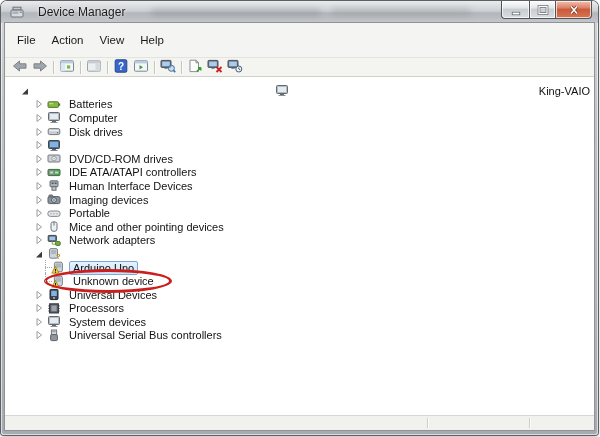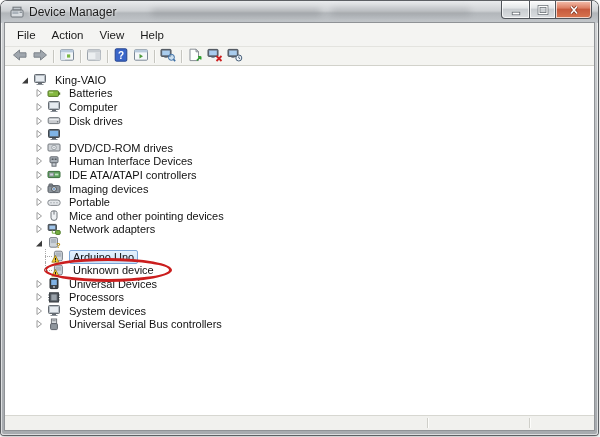--- a/index.html
+++ b/index.html
@@ -6,55 +6,55 @@
     font-family:"Liberation Sans", sans-serif;}
   *{box-sizing:border-box;}
 
   .window{position:absolute;left:1px;top:1px;width:597px;height:434px;
     border-radius:6px 6px 3px 3px;
     background:linear-gradient(180deg,#d3d5d7 0%,#bfc2c5 30%,#a7abaf 100%);
     box-shadow:0 0 0 1px #5d6064, inset 0 0 0 1px rgba(255,255,255,.6), 0 2px 5px rgba(0,0,0,.3);}
 
   
   .titlebar{position:absolute;left:0;top:0;right:0;height:22px;display:flex;align-items:center;
-    padding-left:8px;gap:4px;border-radius:6px 6px 0 0;
+    padding-left:8px;gap:13px;border-radius:6px 6px 0 0;
     background:linear-gradient(180deg,#e9ebed 0%,#cdd0d3 45%,#b2b6ba 55%,#c4c8cc 100%);}
   .title-icon{width:16px;height:14px;flex:none;}
   .title-text{font-size:12px;color:#1c1c1c;text-shadow:0 0 3px rgba(255,255,255,.9);}
   .smudge{position:absolute;background:#85888c;opacity:.4;filter:blur(3px);border-radius:4px;}
 
   .winbtns{position:absolute;top:0;right:6px;display:flex;height:18px;}
   .wbtn{height:18px;border:1px solid #50545a;border-top:none;margin-left:-1px;
     display:flex;align-items:center;justify-content:center;padding:0;cursor:default;
     background:linear-gradient(180deg,#fdfdfd 0%,#e3e6e8 40%,#c9cdd1 50%,#dadde0 100%);
     box-shadow:inset 0 0 0 1px rgba(255,255,255,.7);}
   .wbtn.min{width:29px;border-radius:0 0 0 4px;}
   .wbtn.max{width:27px;}
   .wbtn.close{width:37px;border-radius:0 0 4px 0;
     background:linear-gradient(180deg,#f4c0ae 0%,#dd8166 40%,#c75b3e 50%,#d8754f 100%);}
   .wbtn svg{width:14px;height:12px;}
 
   
   .client{position:absolute;left:4px;right:4px;top:22px;bottom:5px;background:#f2f2f0;
     display:flex;flex-direction:column;box-shadow:0 0 0 1px #8f9296;}
-  .menubar{height:24px;display:flex;align-items:center;padding-left:4px;background:#f4f4f2;
+  .menubar{height:35px;display:flex;align-items:center;padding-left:4px;background:#f4f4f2;
     border-bottom:1px solid #e3e3df;flex:none;}
   .menu-item{font-size:11.5px;color:#1a1a1a;padding:1px 8px;cursor:default;}
 
   .toolbar{height:19px;display:flex;align-items:center;padding-left:5px;background:#f4f4f1;
     border-bottom:1px solid #d2d2cb;flex:none;}
   .tb-btn{width:20px;height:17px;display:flex;align-items:center;justify-content:center;
     background:transparent;border:none;padding:0;cursor:default;}
   .tb-btn svg{width:16px;height:14px;}
   .tb-sep{width:1px;height:13px;background:#c6c6c0;box-shadow:1px 0 0 #fbfbf9;margin:0 3px;flex:none;}
 
   
   .tree{flex:1;background:#fff;position:relative;overflow:hidden;padding-top:7px;font-size:11px;color:#111;}
   .tree-row{display:flex;align-items:center;height:13.6px;white-space:nowrap;cursor:default;}
-  .tree-row.lvl0{padding-left:15px;}
+  .tree-row.lvl0{padding-left:15px;justify-content:space-between;}
   .tree-row.lvl1{padding-left:29px;}
   .tree-row.lvl2{padding-left:34px;}
   .arrow{width:10px;height:10px;flex:none;margin-right:3px;}
   .arrow svg{width:10px;height:10px;display:block;}
   .node-icon{width:14px;height:13px;flex:none;margin-right:4px;}
   .node-icon svg{width:14px;height:13px;display:block;}
   .label{padding:0 3px;line-height:12px;border:1px solid transparent;border-radius:2px;}
   .label.selected{background:linear-gradient(180deg,#e6f2fd,#cbe3fa);border-color:#7da7d9;}
   .connector{width:12px;align-self:stretch;position:relative;flex:none;}
   .connector i{position:absolute;left:6px;border-left:1px dotted #a8a8a8;}
@@ -287,42 +287,42 @@
           <span class="label">DVD/CD-ROM drives</span>
         </div>
         <div class="tree-row lvl1">
           <span class="arrow">
             <svg viewBox="0 0 10 10">
               <path d="M3 1.5 L7.5 5 L3 8.5 Z" fill="#ffffff" stroke="#9d9d9d"></path>
             </svg>
           </span>
           <span class="node-icon">
             <svg viewBox="0 0 14 13">
+              <rect x="1" y="3.4" width="12" height="6.2" rx="1" fill="#5ba05d" stroke="#3c6e3e"></rect>
+              <rect x="2.6" y="5" width="4" height="3" fill="#ccd3d9" stroke="#8a9096"></rect>
+              <rect x="8" y="5.6" width="3.4" height="1.8" fill="#c0e4c1"></rect>
+            </svg>
+          </span>
+          <span class="label">IDE ATA/ATAPI controllers</span>
+        </div>
+        <div class="tree-row lvl1">
+          <span class="arrow">
+            <svg viewBox="0 0 10 10">
+              <path d="M3 1.5 L7.5 5 L3 8.5 Z" fill="#ffffff" stroke="#9d9d9d"></path>
+            </svg>
+          </span>
+          <span class="node-icon">
+            <svg viewBox="0 0 14 13">
               <rect x="3" y="1.8" width="8" height="6" rx="1" fill="#aab1b8" stroke="#646a71"></rect>
               <rect x="4.6" y="3.4" width="2" height="1.6" fill="#565c63"></rect>
               <rect x="7.6" y="3.4" width="2" height="1.6" fill="#565c63"></rect>
               <rect x="5" y="7.8" width="4" height="3.4" fill="#c8ced4" stroke="#646a71"></rect>
             </svg>
           </span>
           <span class="label">Human Interface Devices</span>
-        </div>
-        <div class="tree-row lvl1">
-          <span class="arrow">
-            <svg viewBox="0 0 10 10">
-              <path d="M3 1.5 L7.5 5 L3 8.5 Z" fill="#ffffff" stroke="#9d9d9d"></path>
-            </svg>
-          </span>
-          <span class="node-icon">
-            <svg viewBox="0 0 14 13">
-              <rect x="1" y="3.4" width="12" height="6.2" rx="1" fill="#5ba05d" stroke="#3c6e3e"></rect>
-              <rect x="2.6" y="5" width="4" height="3" fill="#ccd3d9" stroke="#8a9096"></rect>
-              <rect x="8" y="5.6" width="3.4" height="1.8" fill="#c0e4c1"></rect>
-            </svg>
-          </span>
-          <span class="label">IDE ATA/ATAPI controllers</span>
         </div>
         <div class="tree-row lvl1">
           <span class="arrow">
             <svg viewBox="0 0 10 10">
               <path d="M3 1.5 L7.5 5 L3 8.5 Z" fill="#ffffff" stroke="#9d9d9d"></path>
             </svg>
           </span>
           <span class="node-icon">
             <svg viewBox="0 0 14 13">
               <rect x="1" y="3.6" width="12" height="7" rx="1.5" fill="#8d949b" stroke="#585e65"></rect>

